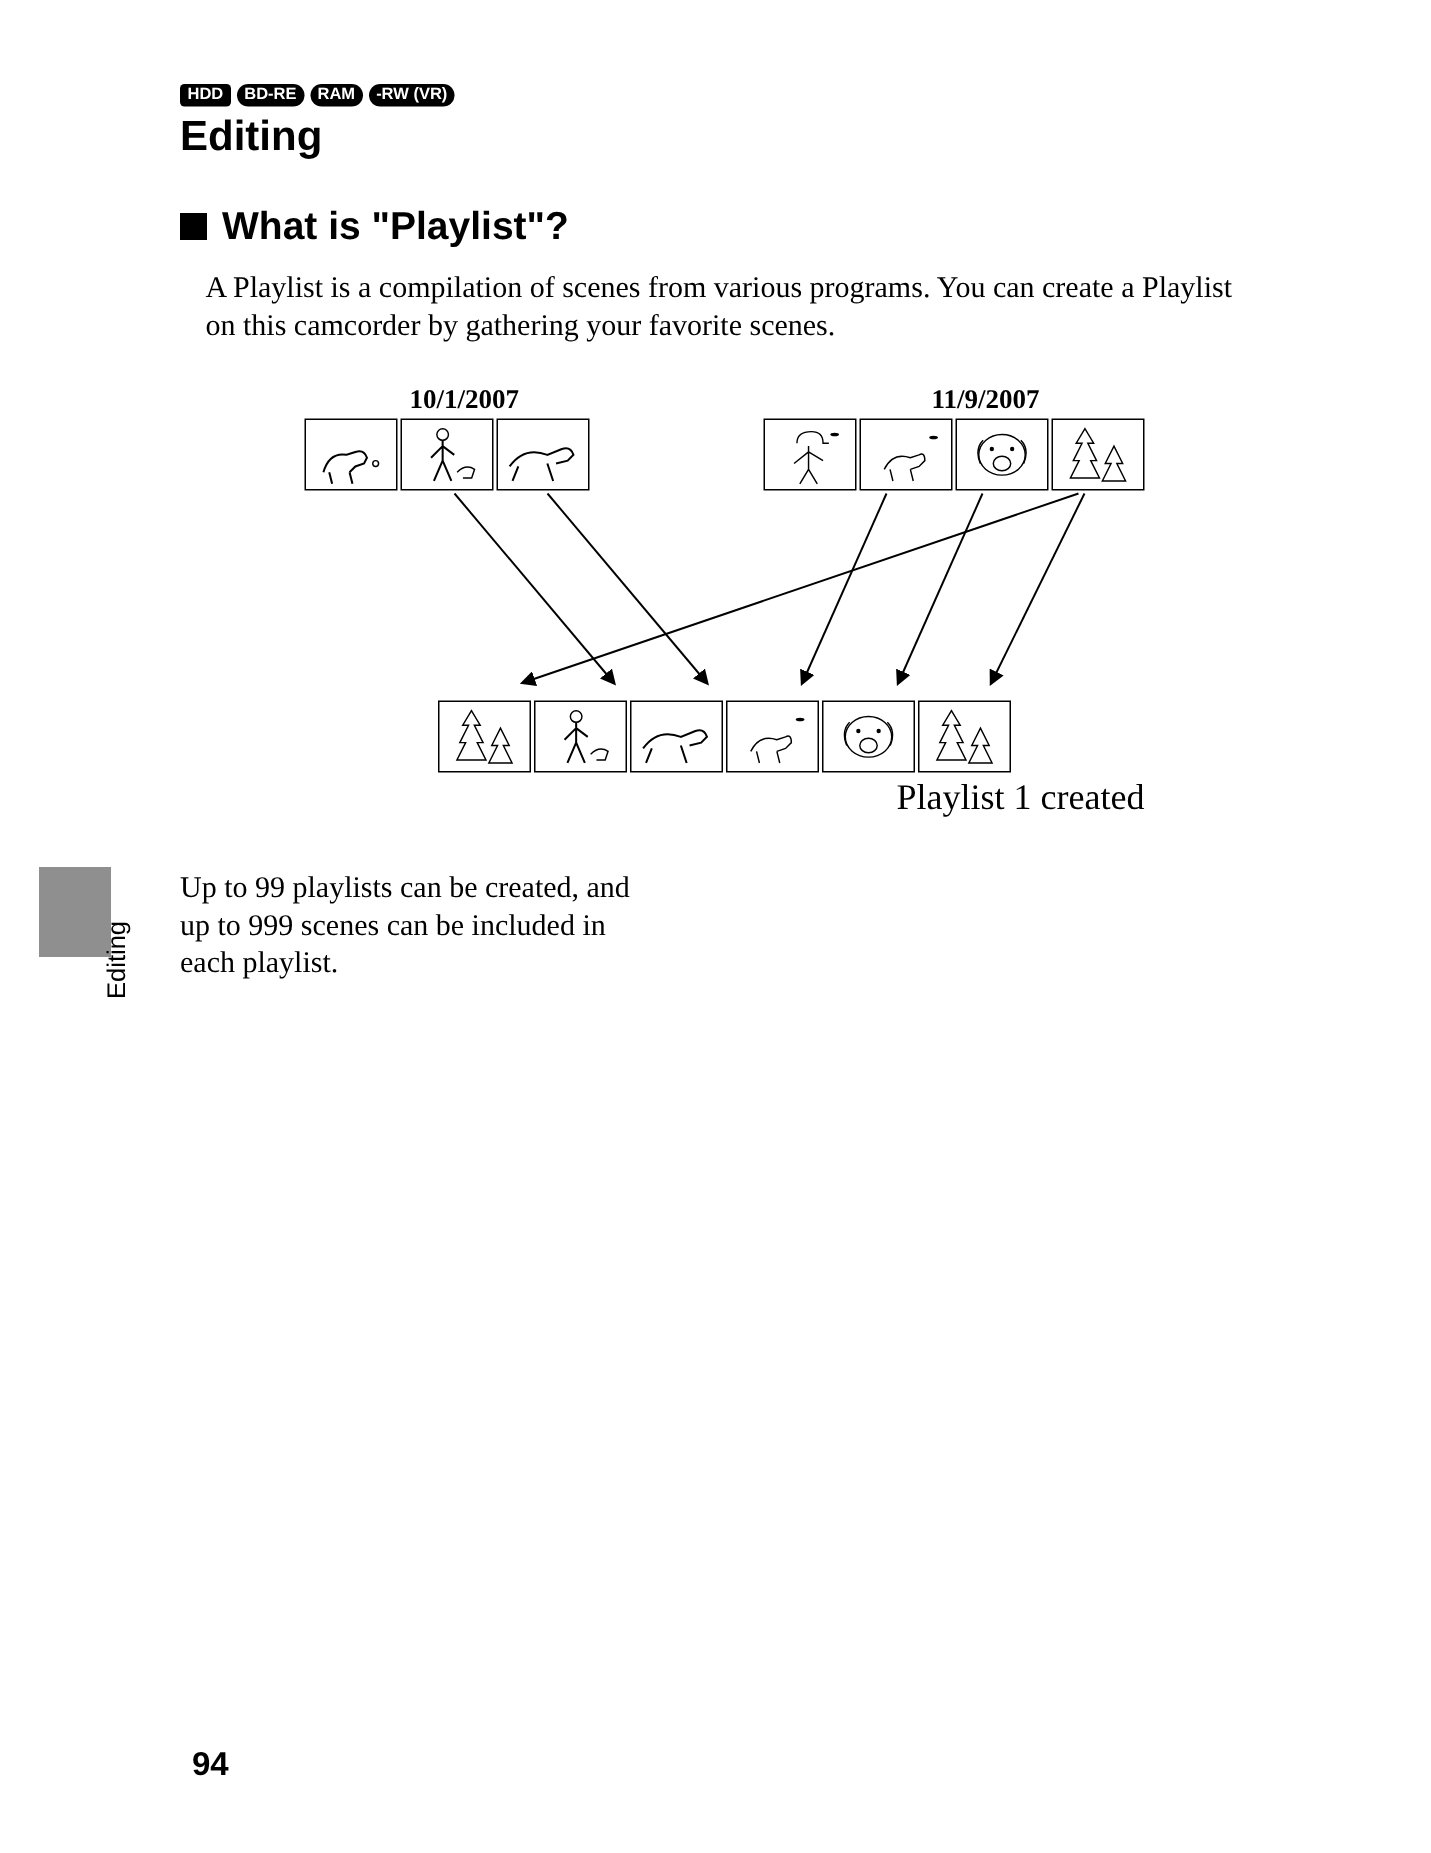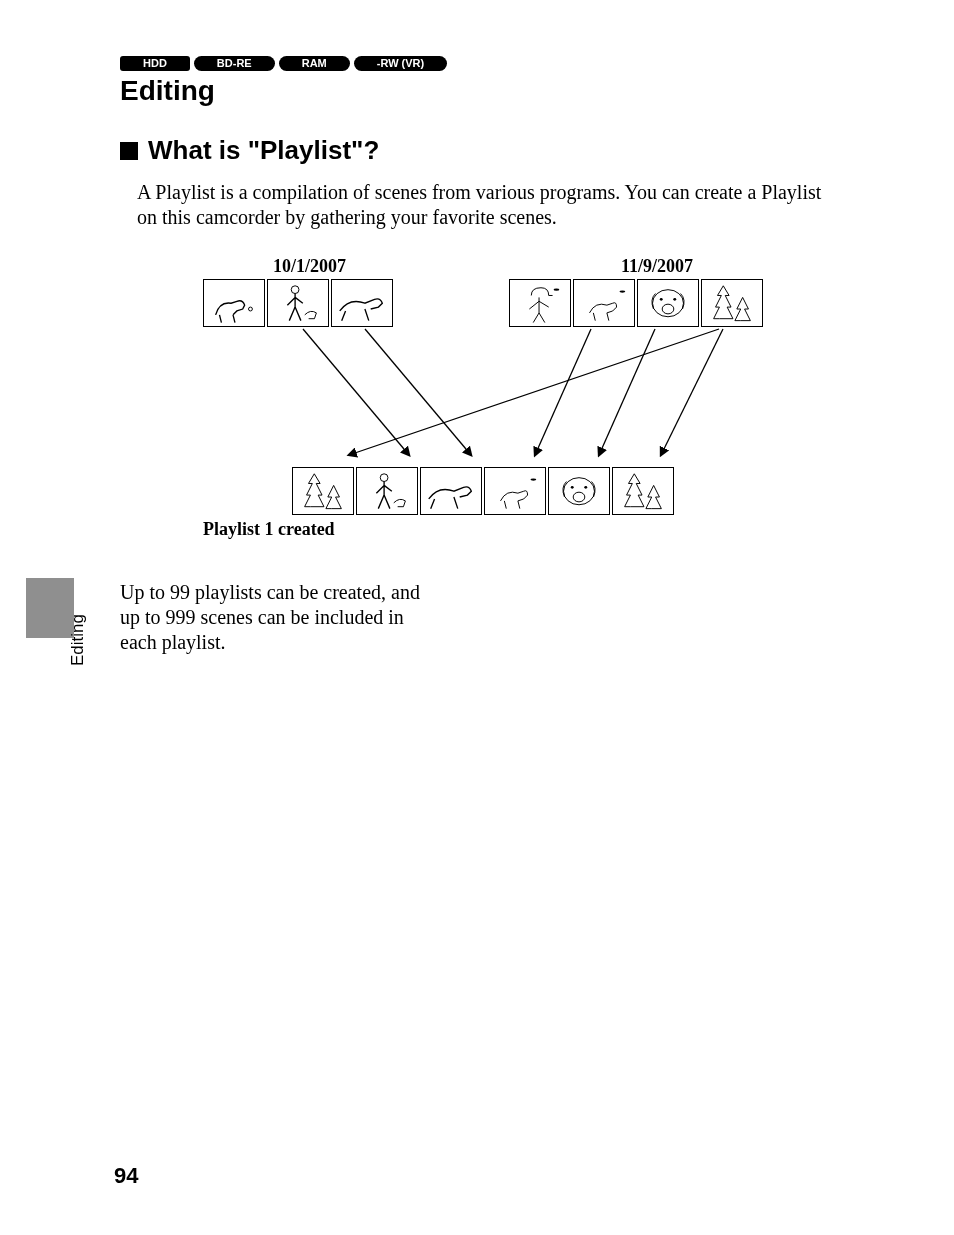--- a/index.html
+++ b/index.html
@@ -21,21 +21,21 @@
     gap: 4px;
     margin-bottom: 4px;
   }
   .badge {
     background: #000;
     color: #fff;
     font-family: Arial, Helvetica, sans-serif;
     font-weight: bold;
     font-size: 11px;
     line-height: 1;
-    padding: 2px 23px;
+    padding: 2px 5px;
     border-radius: 8px;
   }
   .badge.sq {
     border-radius: 3px;
   }
   h1.playlist-title {
     font-family: Arial, Helvetica, sans-serif;
     font-weight: bold;
     font-size: 28px;
     margin: 0 0 28px 0;
@@ -95,23 +95,23 @@
     align-items: center;
     justify-content: center;
     overflow: hidden;
   }
   .svgwrap {
     width: 100%;
     height: 140px;
     display: block;
   }
   .caption {
-    text-align: left;
-    font-weight: bold;
-    font-size: 18px;
+    text-align: right;
+    font-weight: normal;
+    font-size: 24px;
     margin-top: 4px;
   }
   .side-tab {
     position: absolute;
     left: 26px;
     top: 578px;
     width: 48px;
     height: 60px;
     background: #8f8f8f;
   }
@@ -127,21 +127,21 @@
   .limits-para {
     position: absolute;
     left: 120px;
     top: 580px;
     width: 320px;
     font-size: 20px;
     line-height: 1.25;
   }
   .pagenum {
     position: absolute;
-    left: 114px;
+    left: 128px;
     bottom: 46px;
     font-family: Arial, Helvetica, sans-serif;
     font-weight: bold;
     font-size: 22px;
   }
   svg { display: block; }
 </style>
 </head>
 <body>
 

